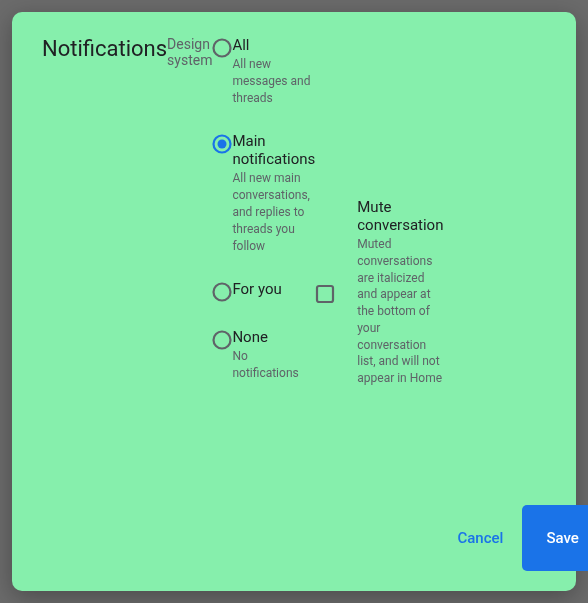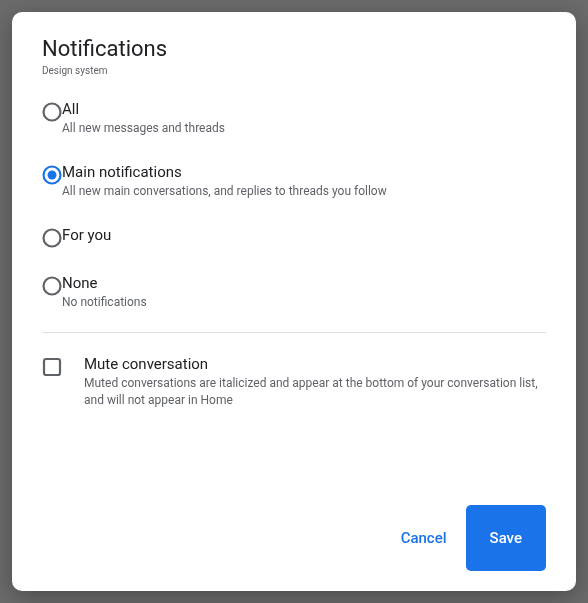--- a/index.html
+++ b/index.html
@@ -19,35 +19,35 @@
       position: absolute;
       inset: 0;
       background: rgba(80,80,80,0.7);
     }
     .dialog {
       position: absolute;
       top: 12px;
       left: 12px;
       right: 12px;
       bottom: 12px;
-      background: #ffffff;
+      background: #86efac;
       border-radius: 10px;
       box-shadow: 0 6px 24px rgba(0,0,0,0.3);
       display: flex;
-      flex-direction: column;
+      flex-direction: row;
       padding: 24px 30px 20px 30px;
     }
     .title {
       font-size: 22px;
       color: #202124;
       font-weight: 400;
       margin-bottom: 4px;
     }
     .subtitle {
-      font-size: 10px;
+      font-size: 14px;
       color: #5f6368;
       margin-bottom: 24px;
     }
     .options {
       display: flex;
       flex-direction: column;
       gap: 26px;
       padding-bottom: 22px;
     }
     .option {
@@ -79,21 +79,21 @@
       color: #5f6368;
       line-height: 1.4;
     }
     .divider {
       height: 1px;
       background: #e0e0e0;
       margin-bottom: 22px;
     }
     .checkbox-row {
       display: flex;
-      align-items: flex-start;
+      align-items: center;
       gap: 22px;
       cursor: pointer;
       margin-bottom: 22px;
     }
     .checkbox {
       width: 20px;
       height: 20px;
       flex: 0 0 20px;
       margin-top: 2px;
     }

